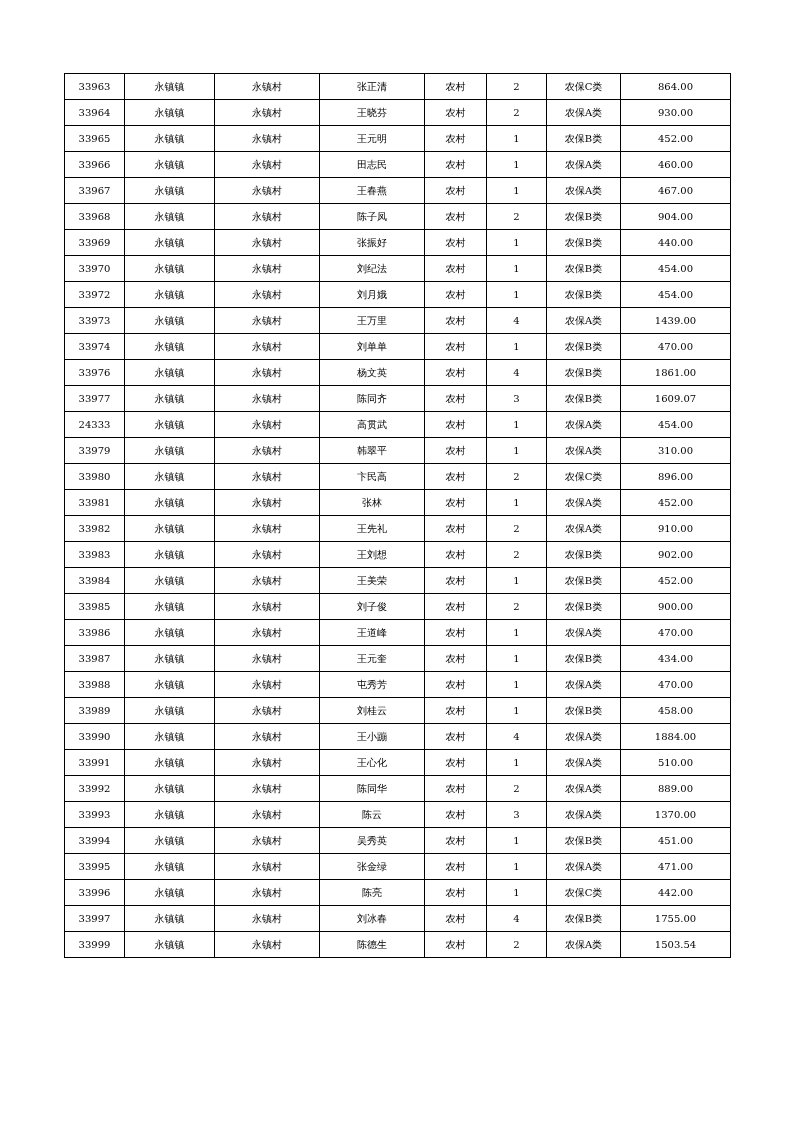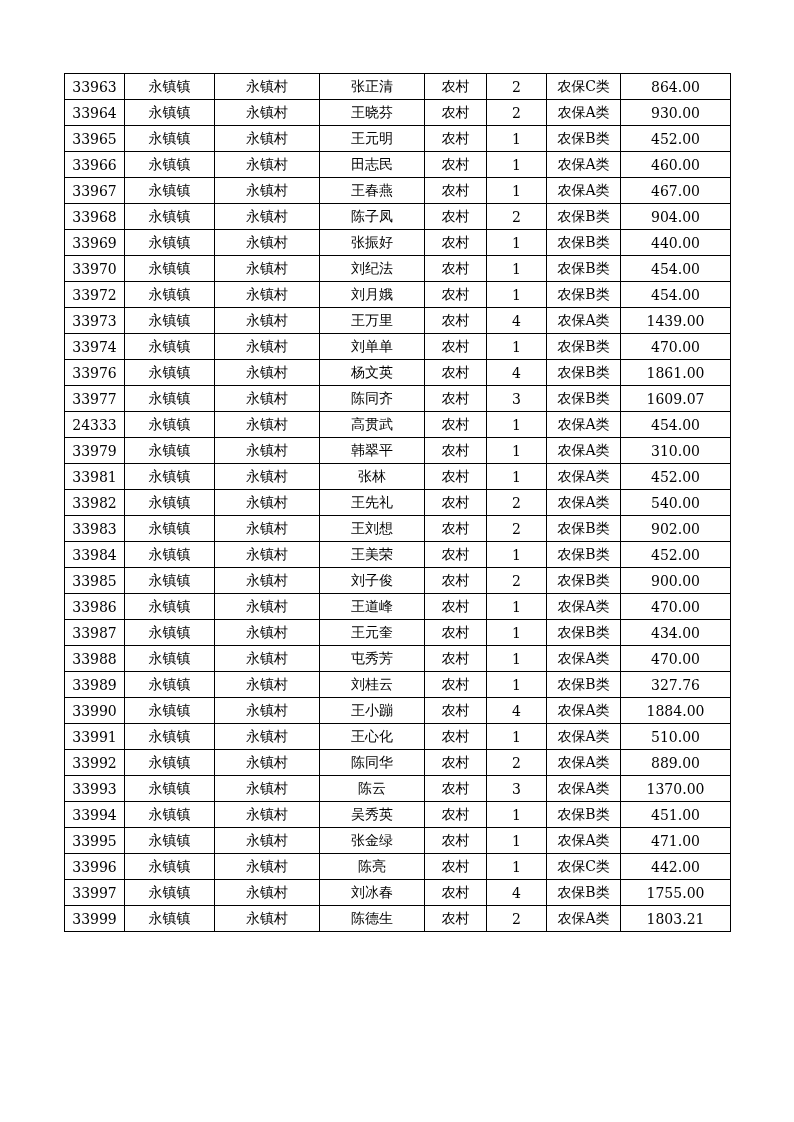--- a/index.html
+++ b/index.html
@@ -21,21 +21,21 @@
     height: 1122px;
     background: #ffffff;
   }
   table.data-table {
     position: absolute;
     left: 64px;
     top: 73px;
     width: 666px;
     border-collapse: collapse;
     table-layout: fixed;
-    font-size: 14px;
+    font-size: 10px;
     padding-left: 40px;
   }
   table.data-table td {
     border: 1px solid #000000;
     height: 25px;
     padding: 0 2px;
     text-align: center;
     vertical-align: middle;
     overflow: hidden;
     white-space: nowrap;
@@ -209,38 +209,48 @@
           <td>33979</td>
           <td>永镇镇</td>
           <td>永镇村</td>
           <td>韩翠平</td>
           <td>农村</td>
           <td>1</td>
           <td>农保A类</td>
           <td>310.00</td>
         </tr>
         <tr>
+          <td>33980</td>
+          <td>永镇镇</td>
+          <td>永镇村</td>
+          <td>卞民高</td>
+          <td>农村</td>
+          <td>2</td>
+          <td>农保C类</td>
+          <td>896.00</td>
+        </tr>
+        <tr>
           <td>33981</td>
           <td>永镇镇</td>
           <td>永镇村</td>
           <td>张林</td>
           <td>农村</td>
           <td>1</td>
           <td>农保A类</td>
           <td>452.00</td>
         </tr>
         <tr>
           <td>33982</td>
           <td>永镇镇</td>
           <td>永镇村</td>
           <td>王先礼</td>
           <td>农村</td>
           <td>2</td>
           <td>农保A类</td>
-          <td>540.00</td>
+          <td>910.00</td>
         </tr>
         <tr>
           <td>33983</td>
           <td>永镇镇</td>
           <td>永镇村</td>
           <td>王刘想</td>
           <td>农村</td>
           <td>2</td>
           <td>农保B类</td>
           <td>902.00</td>
@@ -296,21 +306,21 @@
           <td>470.00</td>
         </tr>
         <tr>
           <td>33989</td>
           <td>永镇镇</td>
           <td>永镇村</td>
           <td>刘桂云</td>
           <td>农村</td>
           <td>1</td>
           <td>农保B类</td>
-          <td>327.76</td>
+          <td>458.00</td>
         </tr>
         <tr>
           <td>33990</td>
           <td>永镇镇</td>
           <td>永镇村</td>
           <td>王小蹦</td>
           <td>农村</td>
           <td>4</td>
           <td>农保A类</td>
           <td>1884.00</td>
@@ -386,17 +396,17 @@
           <td>1755.00</td>
         </tr>
         <tr>
           <td>33999</td>
           <td>永镇镇</td>
           <td>永镇村</td>
           <td>陈德生</td>
           <td>农村</td>
           <td>2</td>
           <td>农保A类</td>
-          <td>1803.21</td>
+          <td>1503.54</td>
         </tr>
       </tbody>
   </table>
 </div>
 
 </body></html>

